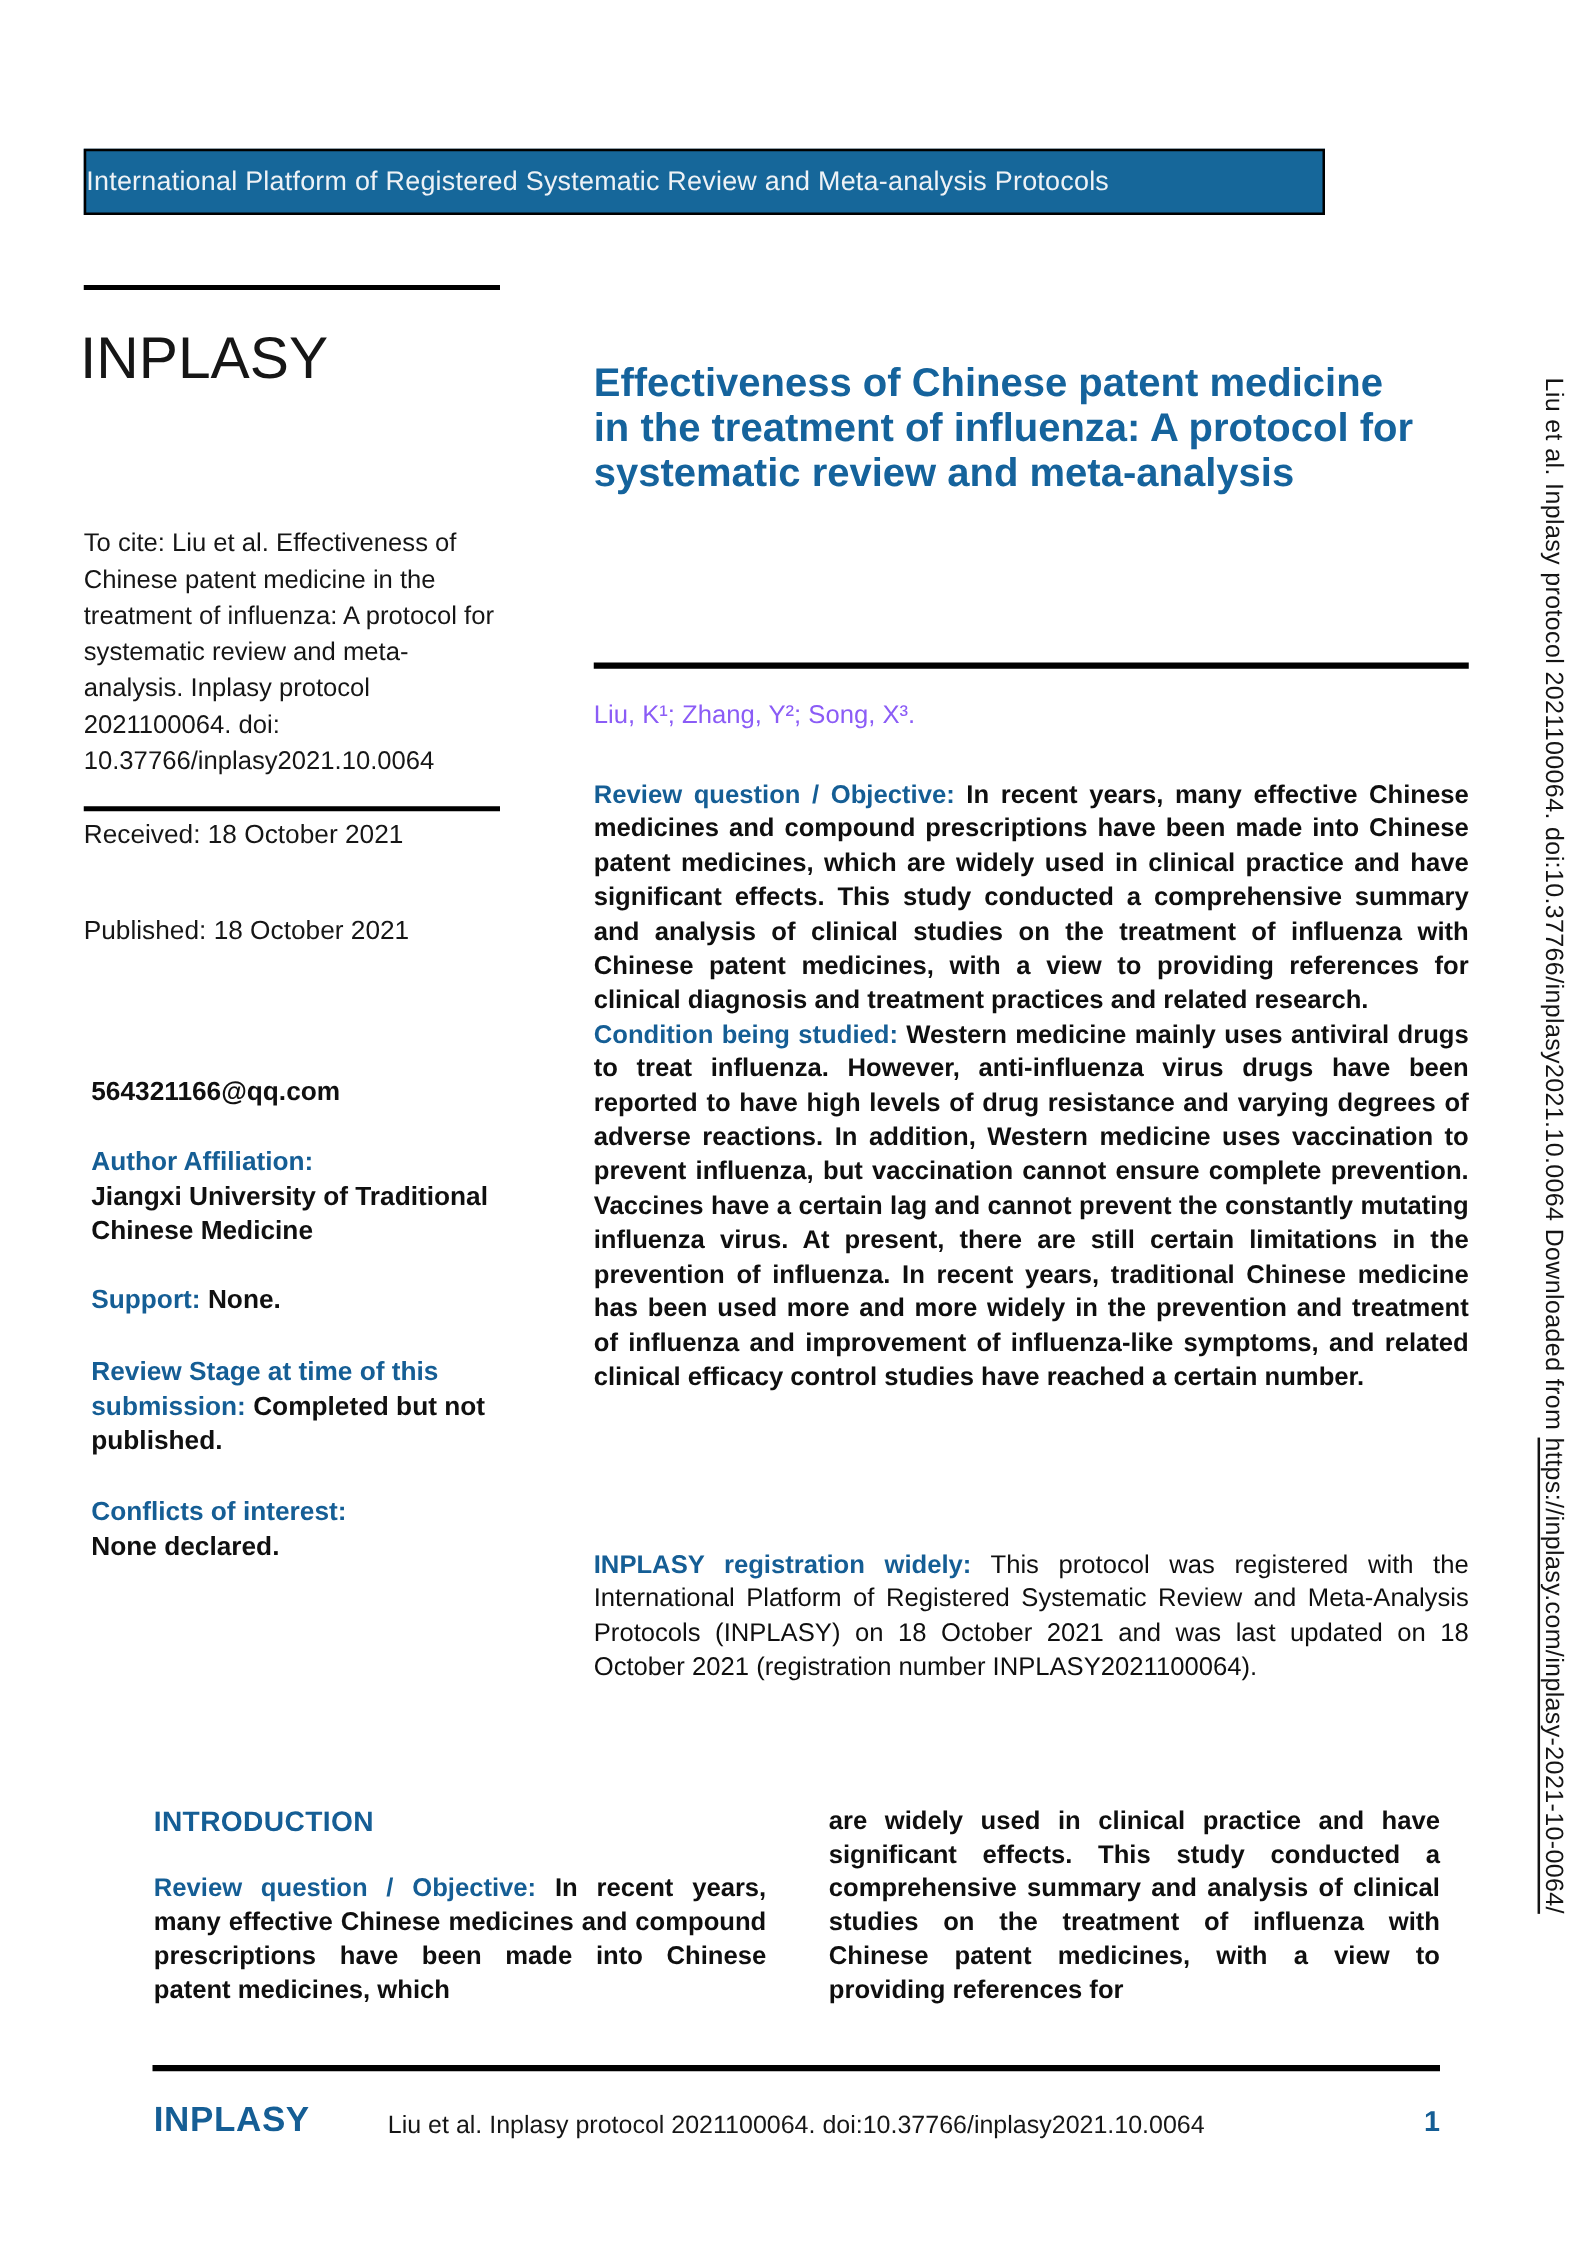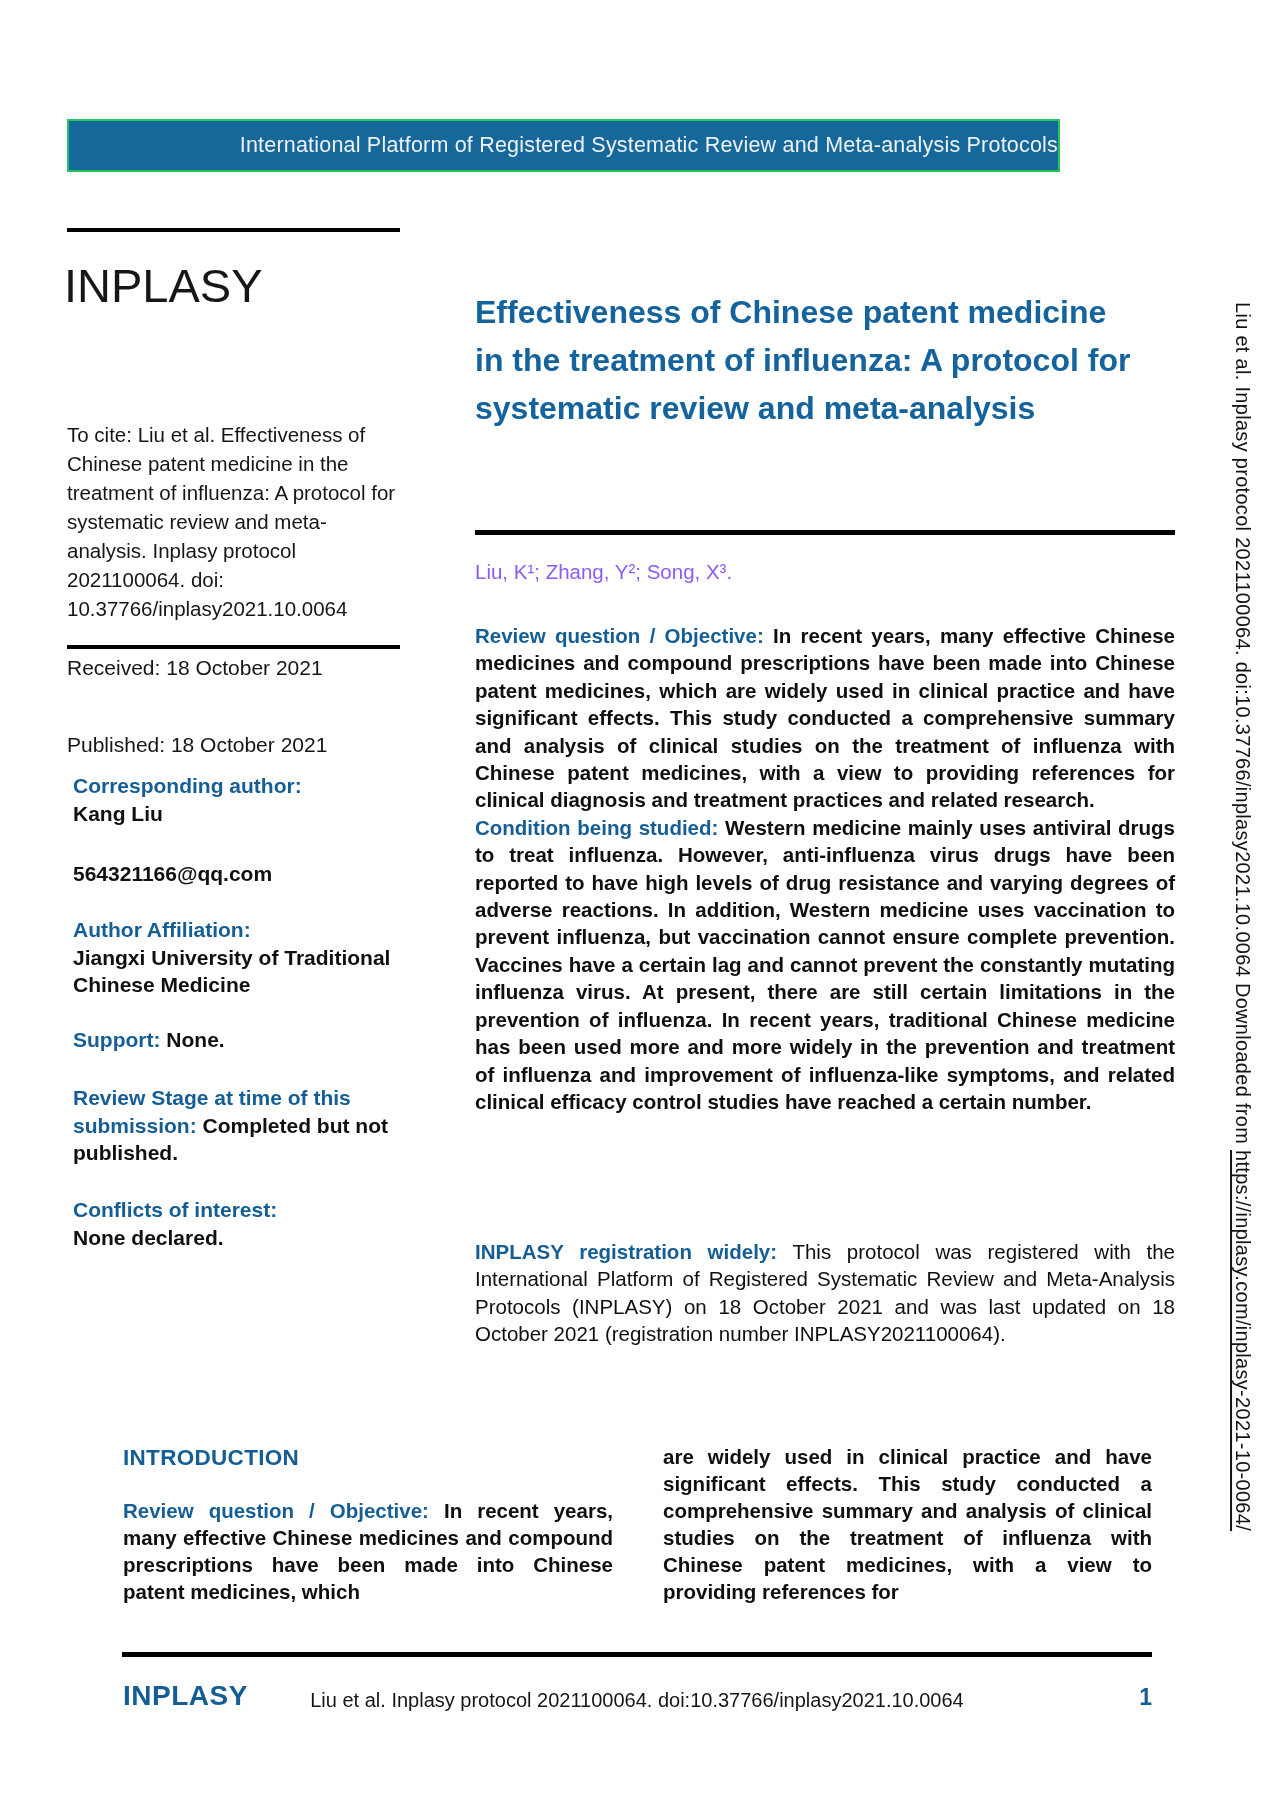--- a/index.html
+++ b/index.html
@@ -3,35 +3,35 @@
 <meta charset="utf-8">
 <style>
   html,body { margin:0; padding:0; background:#ffffff; }
   .page {
     position:relative; width:1273px; height:1800px; background:#ffffff;
     font-family:"Liberation Sans","DejaVu Sans",sans-serif; color:#141414; overflow:hidden;
   }
   
   .banner {
     position:absolute; left:67px; top:119px; width:993px; height:53px;
-    background:#16679a; border:2px solid #22c55e; box-sizing:border-box;
-    display:flex; align-items:center; justify-content:flex-end;
+    background:#16679a; border:2px solid #000000; box-sizing:border-box;
+    display:flex; align-items:center; justify-content:flex-start;
     color:#eef2f6; font-size:21.5px; letter-spacing:0.2px; white-space:nowrap;
   }
   .rule { position:absolute; background:#000000; }
   
   .masthead { position:absolute; left:64px; top:250px; font-size:47px; line-height:71px; color:#161616; }
   .citebox { position:absolute; left:67px; top:420px; width:335px; font-size:20.5px; line-height:29px; color:#161616; }
   .datesline { position:absolute; left:67px; font-size:21px; color:#161616; }
   .metablock { position:absolute; left:73px; width:332px; font-size:21px; line-height:27.5px; font-weight:700; color:#101010; }
   .bluelabel { color:#155e95; font-weight:700; }
   
   .article-title {
     position:absolute; left:475px; top:288px; width:668px;
-    font-size:32px; line-height:48px; font-weight:700; color:#15639c;
+    font-size:32px; line-height:36px; font-weight:700; color:#15639c;
   }
   .authors { position:absolute; left:475px; top:560px; width:700px; font-size:20.5px; color:#8b5cf6; }
   .bodycol { position:absolute; left:475px; width:700px; font-size:20.5px; line-height:27.4px; text-align:justify; color:#0f0f0f; }
   .bodycol p { margin:0; }
   .p-bold { font-weight:700; }
   .p-normal { font-weight:400; }
   
   .intro-left { position:absolute; left:123px; top:1445px; width:490px; }
   .intro-heading { font-size:22.5px; font-weight:700; color:#155e95; letter-spacing:0.3px; }
   .intro-para { margin-top:26px; font-size:20.5px; line-height:27px; font-weight:700; text-align:justify; color:#0f0f0f; }
@@ -62,24 +62,20 @@
 
   <div class="masthead">
     <div>INPLASY</div>
   </div>
 
   <div class="citebox">To cite: Liu et al. Effectiveness of Chinese patent medicine in the treatment of influenza: A protocol for systematic review and meta-analysis. Inplasy protocol 2021100064. doi: 10.37766/inplasy2021.10.0064</div>
 
   <div class="datesline" style="top:656px;">Received: 18 October 2021</div>
   <div class="datesline" style="top:704px;margin-top:29px;">Published: 18 October 2021</div>
 
-  <div class="metablock" style="top:772px;">
-    <div class="bluelabel">Corresponding author:</div>
-    <div>Kang Liu</div>
-  </div>
 
   <div class="metablock" style="top:860px;">564321166@qq.com</div>
 
   <div class="metablock" style="top:916px;">
     <div class="bluelabel">Author Affiliation:</div>
     <div>Jiangxi University of Traditional Chinese Medicine</div>
   </div>
 
   <div class="metablock" style="top:1026px;">
     <span class="bluelabel">Support:</span>

